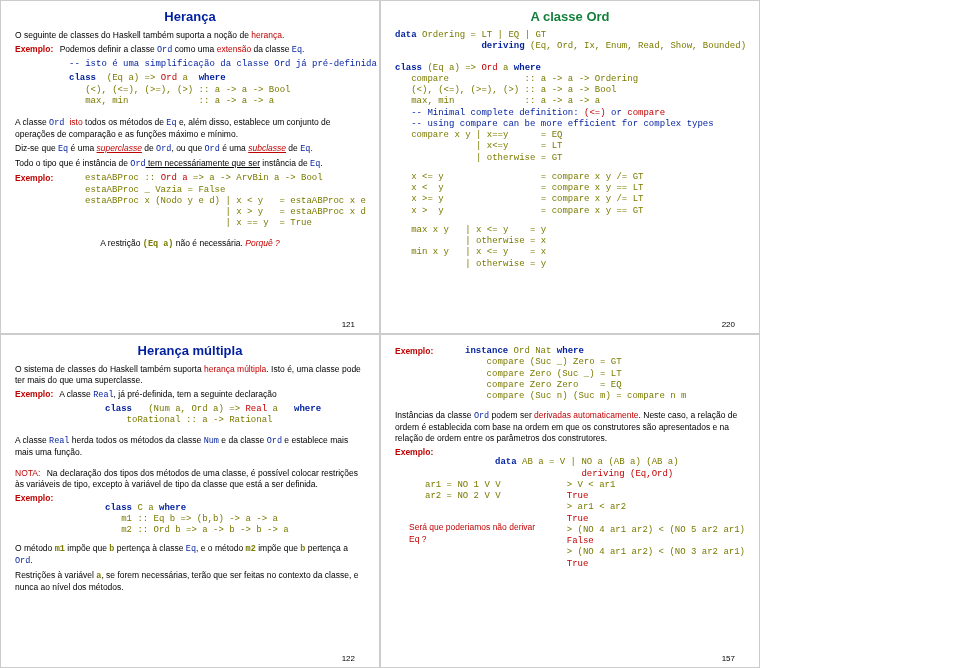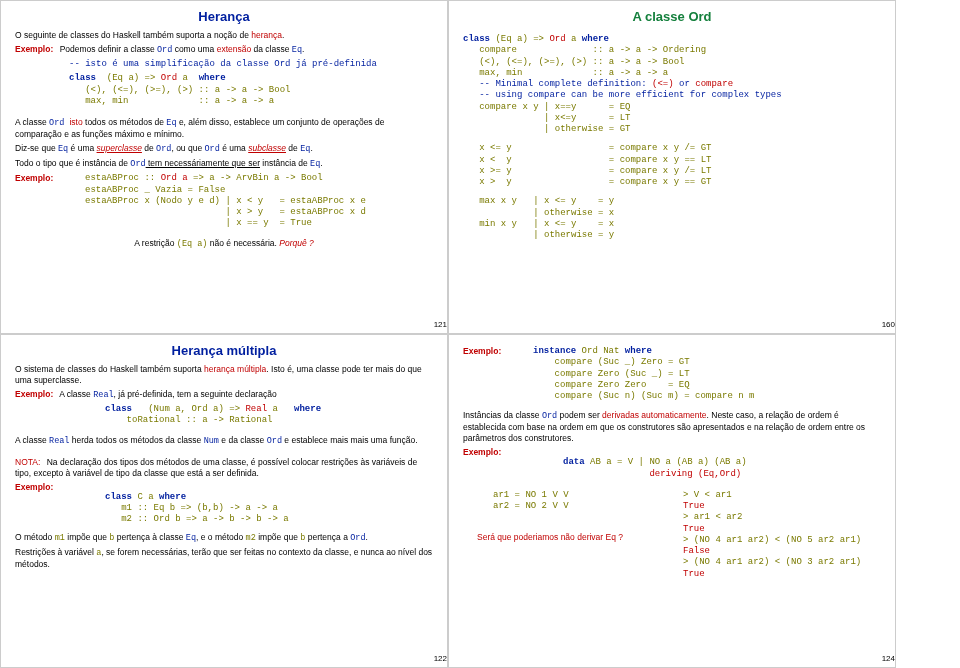--- a/index.html
+++ b/index.html
@@ -7,21 +7,21 @@
     padding: 0;
     font-family: Verdana, Arial, sans-serif;
     font-size: 8.5px;
     background: #fff;
     color: #000;
   }
   .page {
     display: grid;
     grid-template-columns: 1fr 1fr;
     grid-template-rows: 1fr 1fr;
-    width: 896px;
+    width: 760px;
     height: 668px;
   }
   .slide {
     border: 1px solid #ccc;
     padding: 8px 14px 4px 14px;
     position: relative;
     box-sizing: border-box;
     overflow: hidden;
   }
   .title {
@@ -38,37 +38,37 @@
     margin-right: 4px;
   }
   .nota {
     color: #c00000;
     font-weight: normal;
     display: inline-block;
     margin-right: 4px;
   }
   .blue { color: #001f9f; }
   .red { color: #c00000; }
-  .olive { color: #7a7a00; }
+  .olive { color: #7a7a00; font-weight: bold; }
   .kw { color: #001f9f; font-weight: bold; }
   .code {
     font-family: "Courier New", monospace;
     font-size: 9px;
     white-space: pre;
     line-height: 1.25;
     color: #7a7a00;
     display: block;
   }
   .codeline { display: inline; font-family: "Courier New", monospace; }
   p { margin: 3px 0; line-height: 1.3; }
   u { text-decoration: underline; }
   .pagenum {
     position: absolute;
     bottom: 4px;
-    right: 0;
+    right: 24px;
     font-size: 8px;
   }
   .indent { margin-left: 54px; }
   .indent2 { margin-left: 70px; }
 </style>
 </head>
 <body>
 
 <div class="page">
 
@@ -102,38 +102,40 @@
                           | x &gt; y   = estaABProc x d
                           | x == y  = True</div>
     <p style="text-align:center;margin-top:8px">
       <span>A restrição </span><span class="olive codeline">(Eq a)</span><span> não é necessária. </span><i class="red">Porquê ?</i>
     </p>
     <div class="pagenum">121</div>
   </div>
 
   <div class="slide">
     <div class="title" style="color:#15803d">A classe Ord</div>
+    <div class="code" style="margin-top:6px"><span class="kw">data</span> Ordering = LT | EQ | GT
+                <span class="kw">deriving</span> (Eq, Ord, Ix, Enum, Read, Show, Bounded)</div>
     <div class="code" style="margin-top:10px"><span class="kw">class</span> (Eq a) =&gt; <span class="red">Ord</span> a <span class="kw">where</span>
    compare              :: a -&gt; a -&gt; Ordering
    (&lt;), (&lt;=), (&gt;=), (&gt;) :: a -&gt; a -&gt; Bool
    max, min             :: a -&gt; a -&gt; a</div>
     <div class="code" style="margin-top:0"><span class="blue">   -- Minimal complete definition: <span class="red">(&lt;=)</span> or <span class="red">compare</span>
    -- using compare can be more efficient for complex types</span></div>
     <div class="code">   compare x y | x==y      = EQ
                | x&lt;=y      = LT
                | otherwise = GT</div>
     <div class="code" style="margin-top:8px">   x &lt;= y                  = compare x y /= GT
    x &lt;  y                  = compare x y == LT
    x &gt;= y                  = compare x y /= LT
    x &gt;  y                  = compare x y == GT</div>
     <div class="code" style="margin-top:8px">   max x y   | x &lt;= y    = y
              | otherwise = x
    min x y   | x &lt;= y    = x
              | otherwise = y</div>
-    <div class="pagenum">160</div>
+    <div class="pagenum">220</div>
   </div>
 
   <div class="slide">
     <div class="title">Herança múltipla</div>
     <p>
       <span>O sistema de classes do Haskell também suporta </span><span class="red">herança múltipla</span><span>. Isto é, uma classe pode ter mais do que uma superclasse.</span>
     </p>
     <p>
       <span class="exemplo">Exemplo:</span>
       <span>A classe </span><span class="blue codeline">Real</span><span>, já pré-definida, tem a seguinte declaração</span>
@@ -167,31 +169,31 @@
     compare Zero (Suc _) = LT
     compare Zero Zero    = EQ
     compare (Suc n) (Suc m) = compare n m</div>
     <p style="margin-top:8px">
       <span>Instâncias da classe </span><span class="blue codeline">Ord</span><span> podem ser </span><span class="red">derivadas automaticamente</span><span>. Neste caso, a relação de ordem é establecida com base na ordem em que os construtores são apresentados e na relação de ordem entre os parâmetros dos construtores.</span>
     </p>
     <p><span class="exemplo">Exemplo:</span></p>
     <div class="code" style="margin-left:100px;margin-top:-4px"><span class="kw">data</span> AB a = V | NO a (AB a) (AB a)
                 <span class="red">deriving (Eq,Ord)</span></div>
 
-    <div style="display:flex;gap:20px;margin-top:10px">
+    <div style="display:flex;gap:20px;">
       <div style="width:200px">
         <div class="code" style="margin-left:30px">ar1 = NO 1 V V
 ar2 = NO 2 V V</div>
         <p class="red" style="margin-top:20px;margin-left:14px">Será que poderiamos não derivar Eq ?</p>
       </div>
       <div class="code">&gt; V &lt; ar1
 <span class="red">True</span>
 &gt; ar1 &lt; ar2
 <span class="red">True</span>
 &gt; (NO 4 ar1 ar2) &lt; (NO 5 ar2 ar1)
 <span class="red">False</span>
 &gt; (NO 4 ar1 ar2) &lt; (NO 3 ar2 ar1)
 <span class="red">True</span></div>
     </div>
-    <div class="pagenum">124</div>
+    <div class="pagenum">157</div>
   </div>
 
 </div>
 
 </body></html>

